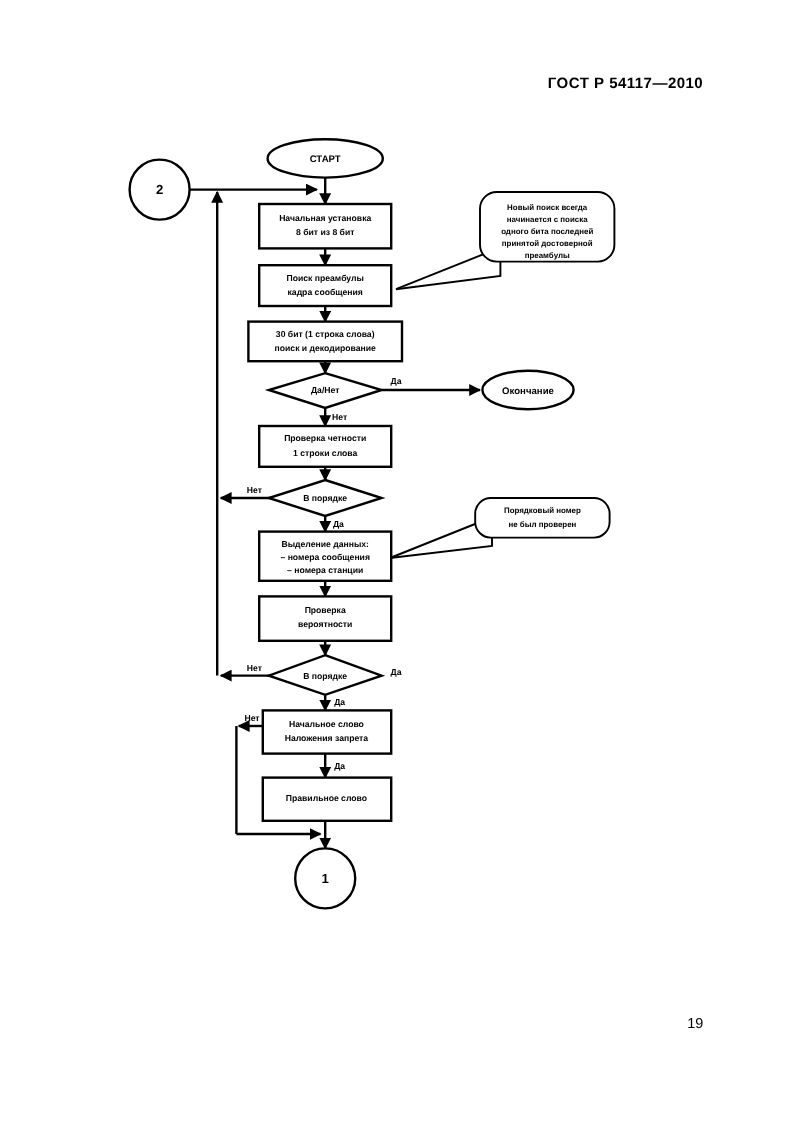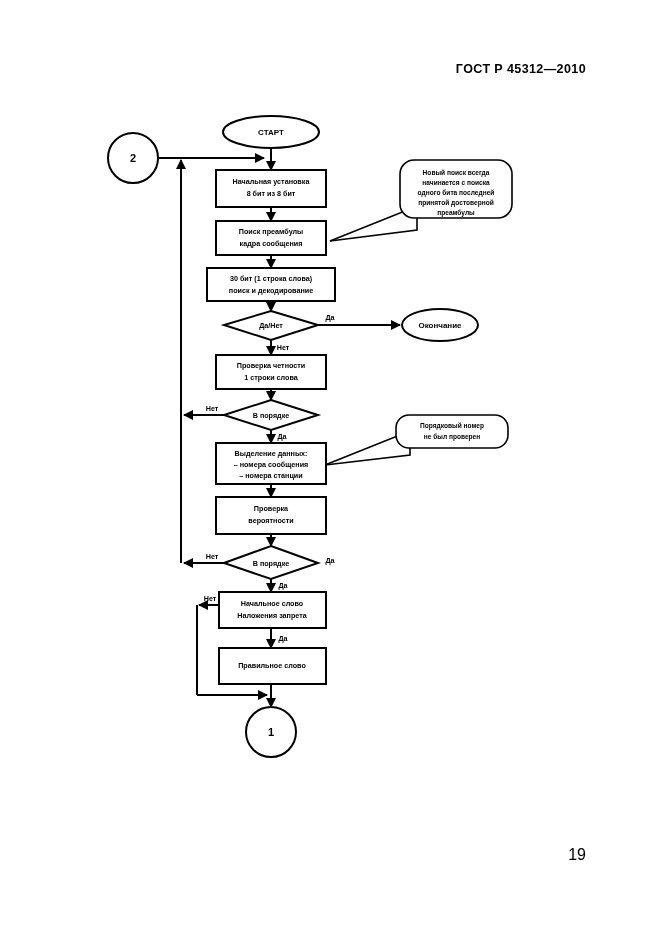--- a/index.html
+++ b/index.html
@@ -26,21 +26,21 @@
     font-size: 12.5px;
     font-weight: bold;
     letter-spacing: 0.4px;
     color: #000;
     white-space: nowrap;
   }
   #page-number {
     position: absolute;
     top: 846px;
     right: 75px;
-    font-size: 16px;
+    font-size: 12px;
     color: #000;
   }
   #flow-svg {
     position: absolute;
     left: 0;
     top: 0;
   }
   .node-text {
     font-family: "Liberation Sans", sans-serif;
     font-size: 7.2px;
@@ -100,21 +100,21 @@
     stroke: #000000;
     stroke-width: 1.6;
     fill: none;
   }
 </style>
 </head>
 <body>
 
 <div id="page">
 
-  <div id="doc-header">ГОСТ Р 45312—2010</div>
+  <div id="doc-header">ГОСТ Р 54117—2010</div>
 
   <svg id="flow-svg" width="661" height="936" viewBox="0 0 661 936">
 
     <defs>
       <marker id="arrow" viewBox="0 0 10 10" refX="9" refY="5" markerWidth="5" markerHeight="5" orient="auto-start-reverse">
         <path d="M 0 0 L 10 5 L 0 10 z" fill="#000"></path>
       </marker>
     </defs>
 
     <g>

